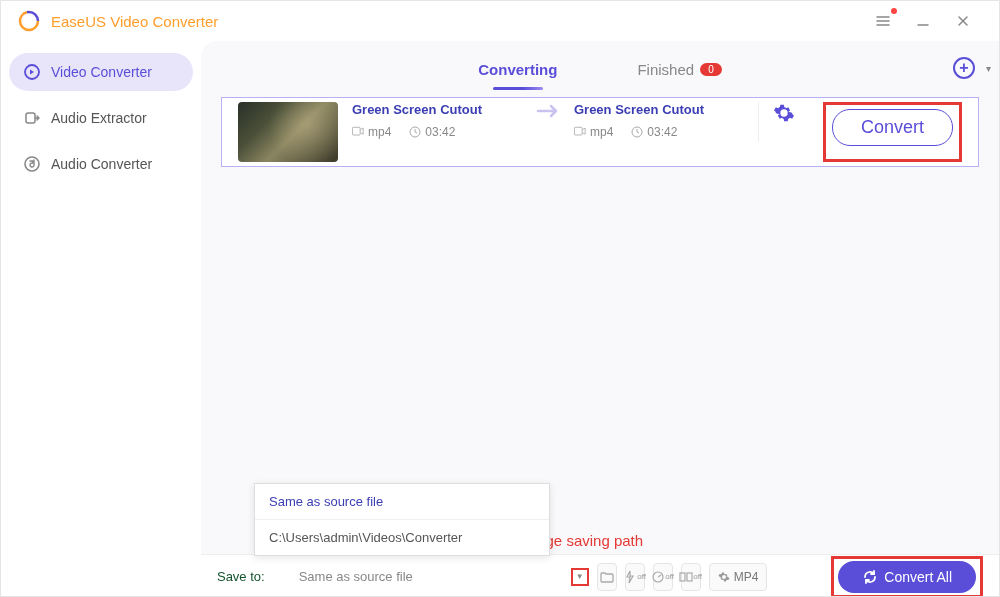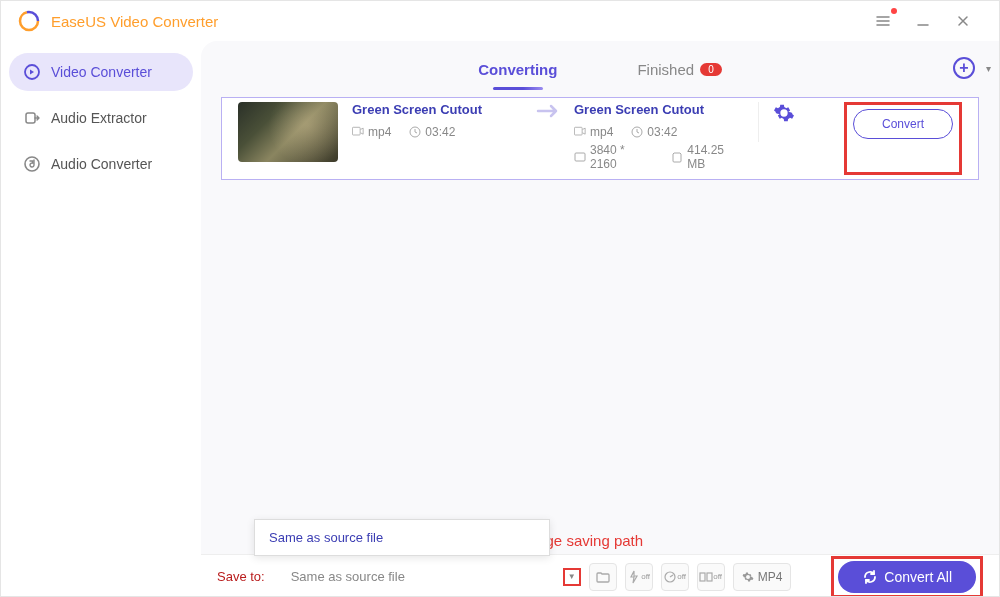--- a/index.html
+++ b/index.html
@@ -38,37 +38,37 @@
   .thumb::after{ content:""; position:absolute; inset:0; background: radial-gradient(circle at 70% 40%, rgba(255,230,180,.25), transparent 50%); }
   .col { flex-shrink: 0; }
   .col-title { color: #3b3db3; font-size: 13px; font-weight: 600; margin-bottom: 8px; }
   .meta-row { display: flex; gap: 18px; margin-bottom: 4px; }
   .meta { display: flex; align-items: center; font-size: 12px; color: #888; gap: 4px; }
   .meta svg { width: 12px; height: 12px; }
   .arrow { color: #c8c3ef; flex-shrink:0; }
   .divider-v { width: 1px; height: 40px; background: #eee; flex-shrink: 0; }
   .gear { color: #5a4ed8; cursor: pointer; flex-shrink: 0; }
   .spacer { flex: 1; }
-  .convert-btn { border: 1.5px solid #5a4ed8; color: #5a4ed8; background: #fff; border-radius: 18px; padding: 7px 28px; font-size: 12px; cursor: pointer; }
+  .convert-btn { border: 1.5px solid #5a4ed8; color: #5a4ed8; background: #fff; border-radius: 18px; padding: 7px 28px; font-size: 18px; cursor: pointer; }
   .convert-wrap { border: 3px solid #e53935; padding: 4px 6px; }
   
   
   .dropdown { position: absolute; bottom: 40px; left: 253px; width: 296px; background: #fff; border: 1px solid #ddd; box-shadow: 0 2px 8px rgba(0,0,0,.1); z-index: 10; }
   .dd-item { padding: 10px 14px; font-size: 13px; color: #3b3db3; cursor: pointer; border-bottom: 1px solid #f0f0f0; }
   .dd-item.dim { color: #555; }
   .dd-item:last-child { border-bottom: none; }
   
   .annotation { position: absolute; color: #e53935; font-size: 15px; left: 512px; bottom: 47px; }
   
   
   .bottom { height: 44px; border-top: 1px solid #eee; background: #fff; display: flex; align-items: center; padding: 0 16px; gap: 8px; position: relative; }
-  .save-label { font-size: 13px; color: #b91c1c; margin-right: 12px; text-align: right; }
+  .save-label { font-size: 13px; color: #14532d; margin-right: 20px; text-align: right; }
   .save-input { flex: 0 0 270px; display: flex; align-items: center; border: none; padding: 4px 6px; font-size: 13px; color: #888; }
   .save-arrow { border: 2px solid #e53935; width: 18px; height: 18px; display: flex; align-items: center; justify-content: center; color: #888; font-size: 8px; cursor: pointer; }
-  .bbtn { width: 28px; height: 28px; border: 1px solid #e5e5e5; border-radius: 4px; background: #fafafa; display: flex; align-items: center; justify-content: center; color: #999; font-size: 11px; cursor: pointer; }
+  .bbtn { width: 20px; height: 28px; border: 1px solid #e5e5e5; border-radius: 4px; background: #fafafa; display: flex; align-items: center; justify-content: center; color: #999; font-size: 11px; cursor: pointer; }
   .bbtn.txt { width: auto; padding: 0 8px; font-size: 12px; gap: 4px; color: #777; }
   .convert-all-wrap { border: 3px solid #e53935; padding: 2px 4px; margin-left: auto; }
   .convert-all { background: #5a4ed8; color: #fff; border: none; border-radius: 18px; padding: 8px 24px; font-size: 14px; cursor: pointer; display: flex; align-items: center; gap: 6px; }
   
   svg { display: block; }
 </style>
 </head>
 <body>
 
 <div class="titlebar">
@@ -201,38 +201,20 @@
               <span>mp4</span>
             </div>
             <div class="meta">
               <span>
                   <svg viewBox="0 0 12 12">
                     <circle cx="6" cy="6" r="5" fill="none" stroke="#aaa"></circle>
                     <path d="M6 3v3l2 1" fill="none" stroke="#aaa"></path>
                   </svg>
                 </span>
               <span>03:42</span>
-            </div>
-          </div>
-          <div class="meta-row">
-            <div class="meta">
-              <span>
-                  <svg viewBox="0 0 12 12">
-                    <rect x="1" y="2" width="10" height="8" rx="1" fill="none" stroke="#aaa"></rect>
-                  </svg>
-                </span>
-              <span>3840 * 2160</span>
-            </div>
-            <div class="meta">
-              <span>
-                  <svg viewBox="0 0 12 12">
-                    <path d="M2 3l1-1h6l1 1v7a1 1 0 0 1-1 1H3a1 1 0 0 1-1-1z" fill="none" stroke="#aaa"></path>
-                  </svg>
-                </span>
-              <span>414.25 MB</span>
             </div>
           </div>
         </div>
 
         <div class="divider-v"></div>
         <div class="gear">
           <svg width="22" height="22" viewBox="0 0 24 24">
               <path fill="#5a4ed8" d="M12 8a4 4 0 1 0 0 8 4 4 0 0 0 0-8zm9 4a7 7 0 0 1-.1 1.2l2 1.6-2 3.4-2.4-.9a7 7 0 0 1-2 1.2l-.4 2.5h-4l-.4-2.5a7 7 0 0 1-2-1.2l-2.4.9-2-3.4 2-1.6A7 7 0 0 1 3 12a7 7 0 0 1 .1-1.2l-2-1.6 2-3.4 2.4.9a7 7 0 0 1 2-1.2L7.9 3h4l.4 2.5a7 7 0 0 1 2 1.2l2.4-.9 2 3.4-2 1.6A7 7 0 0 1 21 12z"></path>
             </svg>
         </div>
@@ -300,15 +282,16 @@
             </span>
           <span>Convert All</span>
         </button>
       </div>
     </div>
   </div>
 </div>
 
 <div class="dropdown">
   <div class="dd-item">Same as source file</div>
+  <div class="dd-item dim">C:\Users\admin\Videos\Converter</div>
 </div>
 
 <div class="annotation">change saving path</div>
 
 </body></html>

